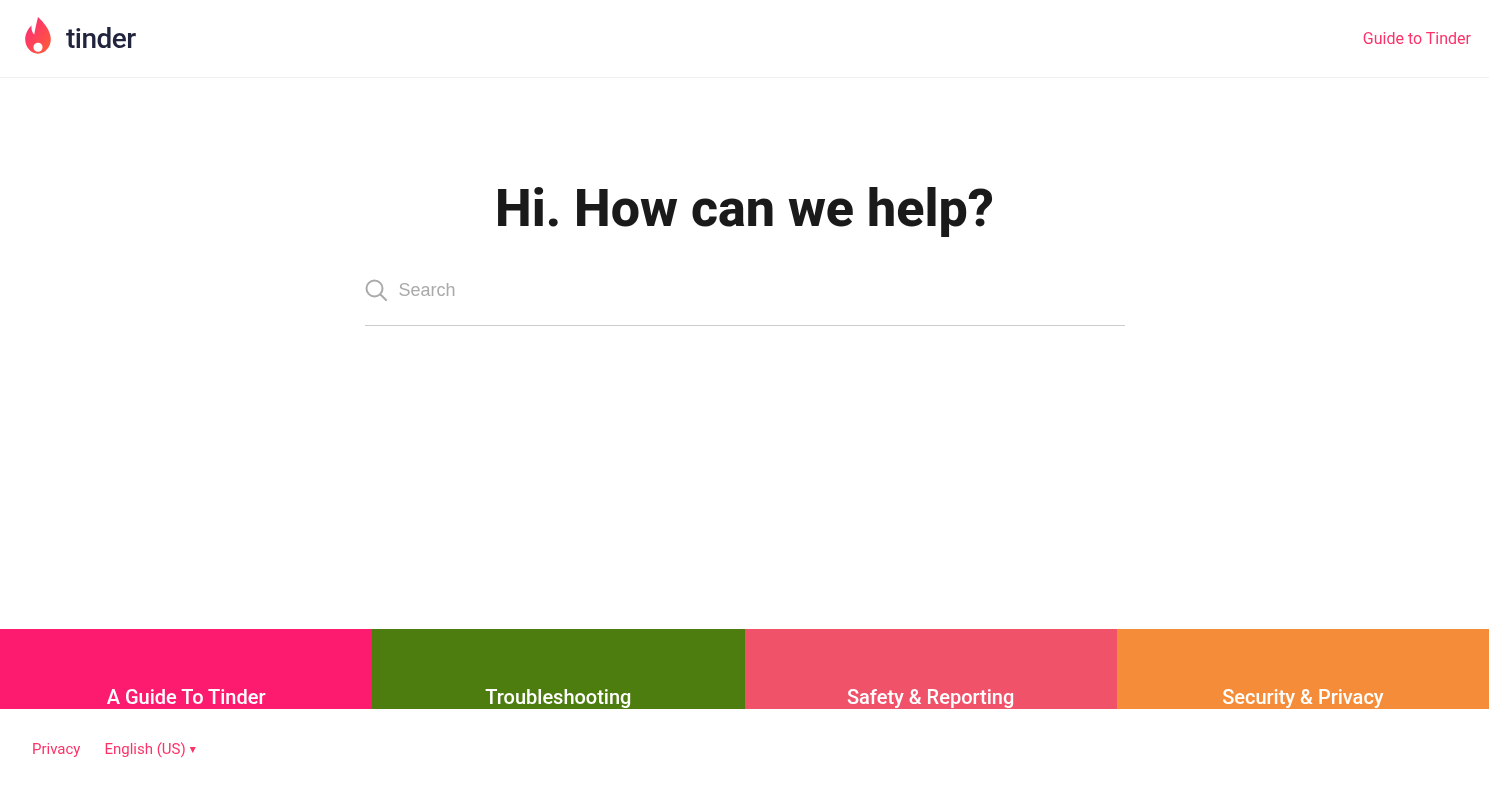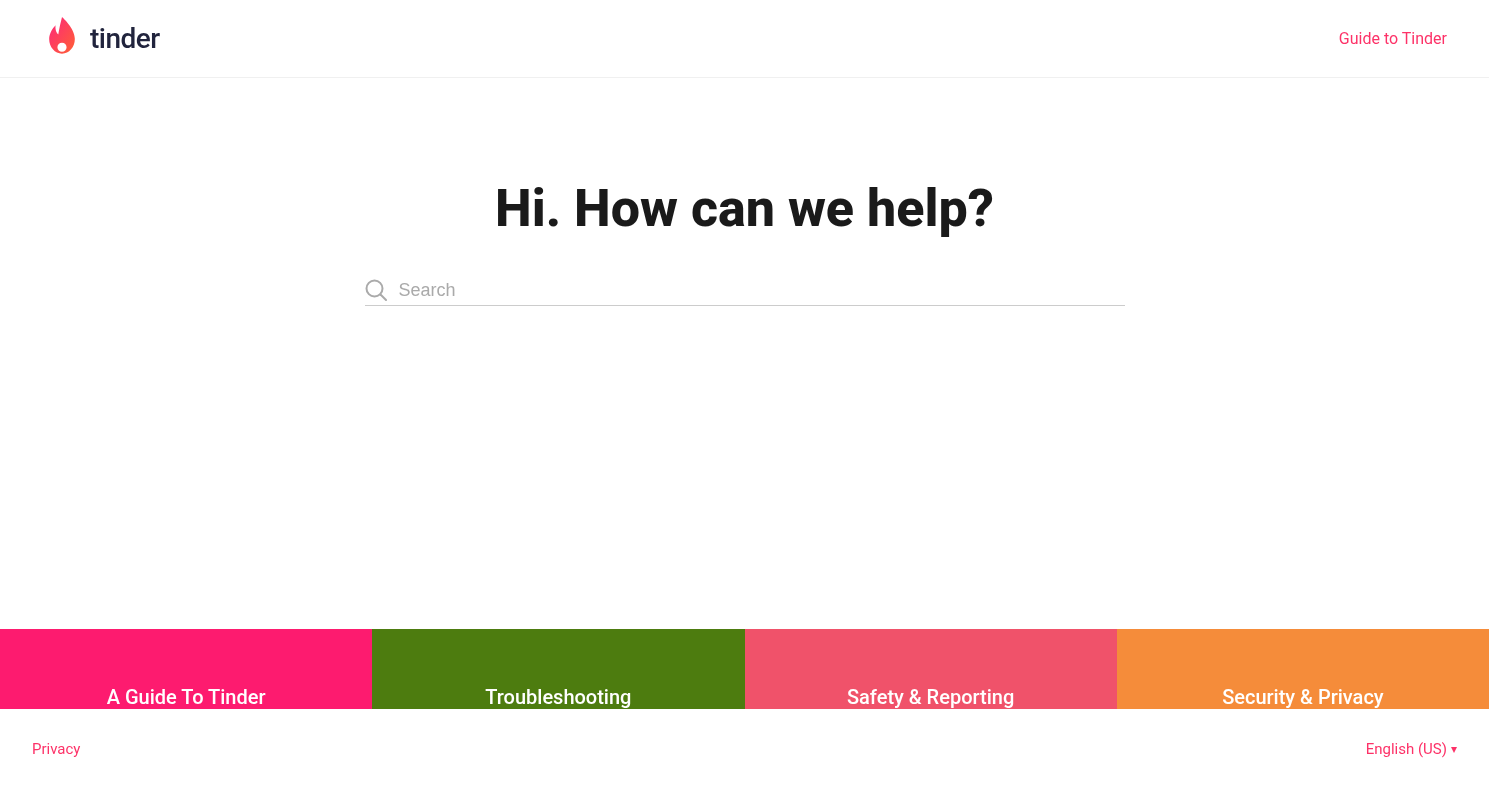--- a/index.html
+++ b/index.html
@@ -15,21 +15,21 @@
       min-height: 789px;
       display: flex;
       flex-direction: column;
     }
 
     
     .header {
       display: flex;
       align-items: center;
       justify-content: space-between;
-      padding: 16px 42px;
+      padding: 16px 18px;
       height: 78px;
       border-bottom: 1px solid #f0f0f0;
     }
 
     .logo-container {
       display: flex;
       align-items: center;
       gap: 8px;
       cursor: pointer;
     }
@@ -68,21 +68,21 @@
       color: #1a1a1a;
       margin-bottom: 40px;
       text-align: center;
     }
 
     .search-container {
       width: 760px;
       display: flex;
       align-items: center;
       border-bottom: 1.5px solid #cccccc;
-      padding-bottom: 4px;
+      padding-bottom: 24px;
     }
 
     .search-icon-wrap {
       margin-right: 12px;
       color: #aaaaaa;
       display: flex;
       align-items: center;
     }
 
     .search-input {
@@ -135,21 +135,21 @@
     }
 
     .card-safety {
       background: #f0526a;
     }
 
     
     .footer {
       display: flex;
       align-items: center;
-      justify-content: space-between;
+      justify-content: flex-start;
       gap: 24px;
       padding: 32px;
       height: 80px;
     }
 
     .footer-link {
       color: #fd3268;
       font-size: 15px;
       text-decoration: none;
       cursor: pointer;

